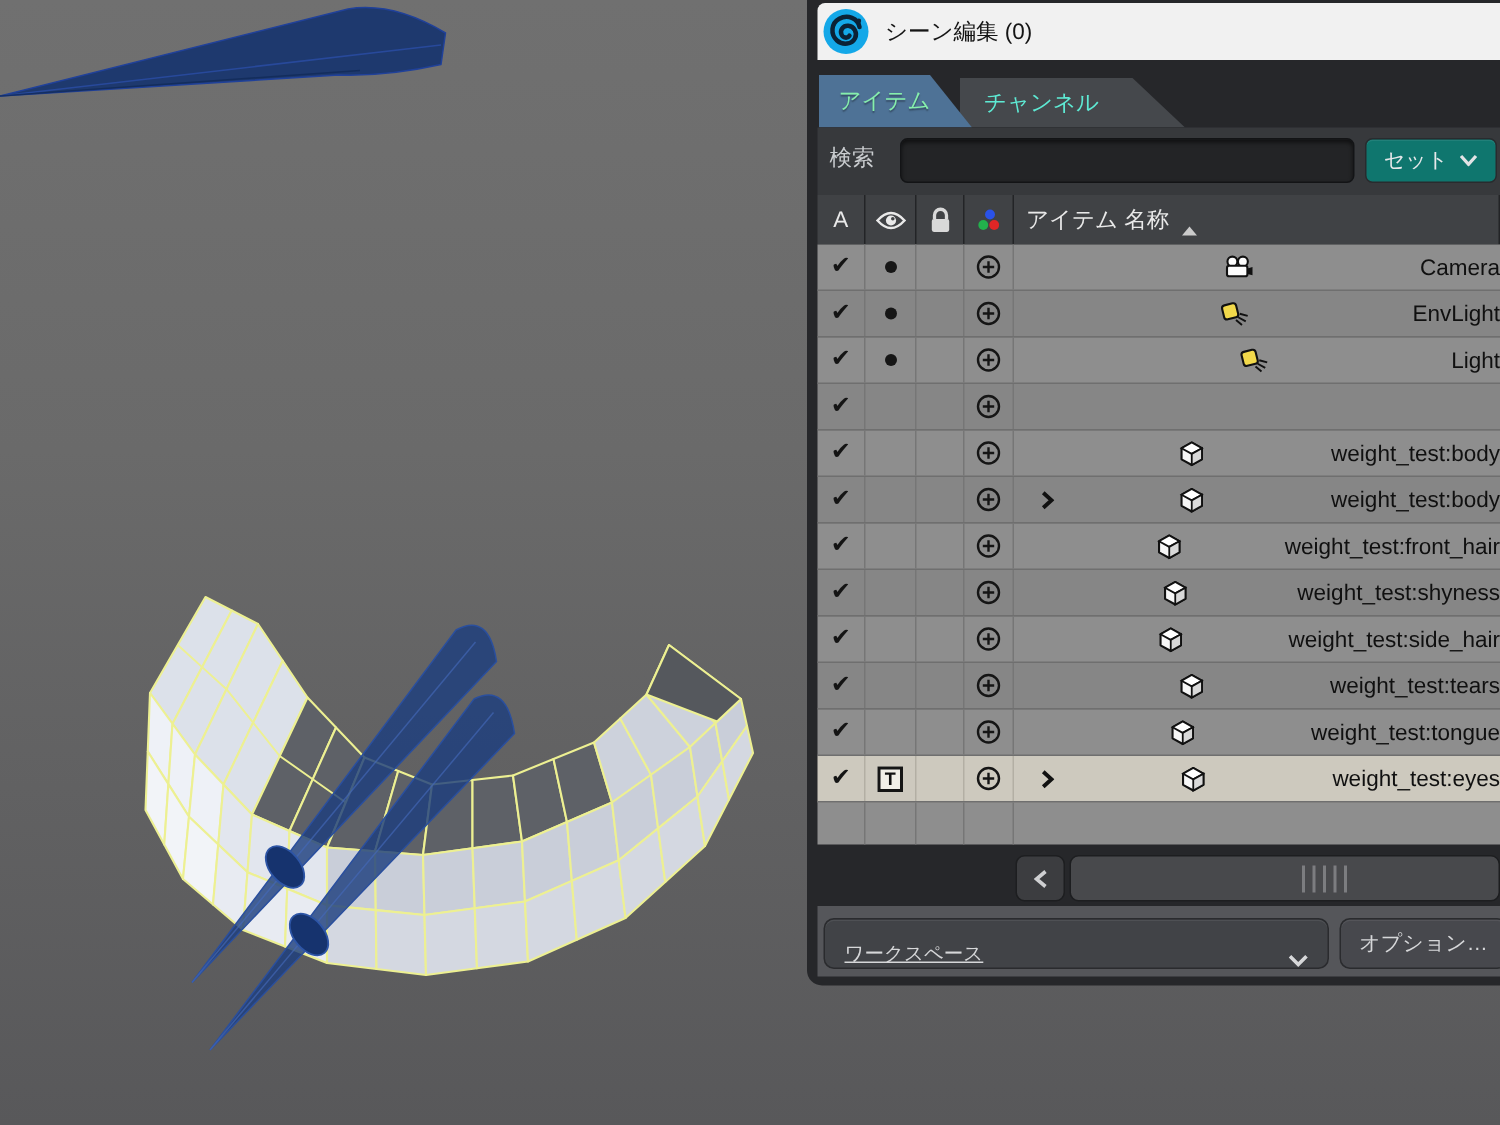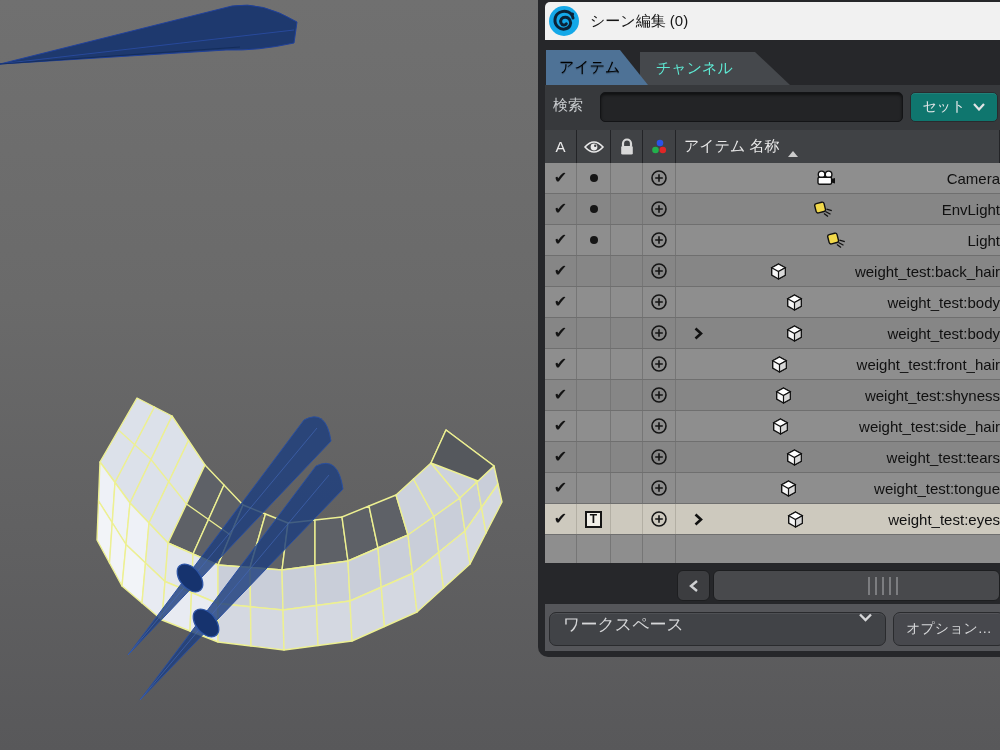--- a/index.html
+++ b/index.html
@@ -12,21 +12,21 @@
   .panel-bg{position:absolute;left:538px;top:0;width:462px;height:657px;
             background:#26272a;border-radius:0 0 0 10px;}
   .titlebar{position:absolute;left:545px;top:2px;width:455px;height:38px;
             background:#f1f1f1;display:flex;align-items:center;border-radius:5px 0 0 0;}
   .titlebar .logo{width:32px;height:32px;margin-left:3px;flex:0 0 auto;}
   .titlebar .ttl{margin-left:10px;font-size:15px;color:#151515;}
 
   .tab{position:absolute;display:flex;align-items:center;font-size:15px;}
   .tab-channel{left:640px;top:52px;width:150px;height:33px;background:#45484c;color:#5eead4;
                clip-path:polygon(0 0,115px 0,150px 33px,0 33px);padding-left:16px;box-sizing:border-box;z-index:1;}
-  .tab-item{left:546px;top:50px;width:102px;height:35px;background:#4e7296;color:#000000;
+  .tab-item{left:546px;top:50px;width:102px;height:35px;background:#4e7296;color:#86efac;
             clip-path:polygon(0 0,74px 0,102px 35px,0 35px);padding-left:13px;box-sizing:border-box;z-index:2;
             text-shadow:0 1px 1px rgba(0,0,0,.35);}
 
   .searchrow{position:absolute;left:545px;top:85px;width:455px;height:45px;background:#37393c;}
   .searchrow .lbl{position:absolute;left:8px;top:11px;font-size:15px;color:#c9cccf;}
   .searchrow input{position:absolute;left:55px;top:7px;width:303px;height:30px;box-sizing:border-box;
             background:#232426;border:1px solid #131416;border-radius:5px;color:#ddd;
             box-shadow:inset 0 2px 3px rgba(0,0,0,.55);font-size:14px;padding:0 8px;outline:none;}
   .setbtn{position:absolute;left:365px;top:7px;width:88px;height:30px;box-sizing:border-box;
             background:#0f766e;border:1px solid #292b2e;border-radius:5px;color:#e6e8ea;font-size:14px;
@@ -63,23 +63,23 @@
 
   .hscroll-btn{position:absolute;left:677px;top:570px;width:33px;height:31px;box-sizing:border-box;
         background:#3c3d40;border:1px solid #1d1e20;border-radius:6px;display:flex;align-items:center;justify-content:center;}
   .hscroll-track{position:absolute;left:713px;top:570px;width:287px;height:31px;box-sizing:border-box;
         background:#48494c;border:1px solid #1d1e20;border-radius:6px;}
   .grips{position:absolute;left:54%;top:6px;display:flex;gap:5px;}
   .grips i{display:block;width:2px;height:18px;background:#7c7d80;}
 
   .footer{position:absolute;left:545px;top:604px;width:455px;height:47px;background:#55565a;}
   .combo{position:absolute;left:4px;top:8px;width:337px;height:34px;box-sizing:border-box;
-        background:#414347;border:1px solid #2a2b2e;border-radius:7px;color:#d6d7d9;font-size:17px;
-        display:flex;align-items:flex-start;justify-content:space-between;padding:0 13px;
-        box-shadow:inset 0 1px 0 rgba(255,255,255,.07);}
+        background:#414347;border:1px solid #2a2b2e;border-radius:7px;color:#d6d7d9;font-size:13px;
+        display:flex;align-items:flex-end;justify-content:space-between;padding:0 13px;
+        box-shadow:inset 0 1px 0 rgba(255,255,255,.07);text-decoration:underline;}
   .optbtn{position:absolute;left:348px;top:8px;width:112px;height:34px;box-sizing:border-box;
         background:#47484d;border:1px solid #2a2b2e;border-radius:7px;color:#d6d7d9;font-size:14px;
         display:flex;align-items:center;justify-content:center;
         box-shadow:inset 0 1px 0 rgba(255,255,255,.07);}
 </style>
 </head>
 <body>
 
 <div id="app">
 
@@ -317,36 +317,20 @@
       
       
     </div>
     <div class="cell c-lock"></div>
     <div class="cell c-color">
       <svg width="18" height="18" viewBox="0 0 18 18">
         <circle cx="9" cy="9" r="7" fill="none" stroke="#151515" stroke-width="1.6"></circle>
         <path d="M9,5.2 V12.8 M5.2,9 H12.8" stroke="#151515" stroke-width="1.6"></path>
       </svg>
     </div>
-    <div class="cell c-name" style="border-right:none">
-      <span class="expand" style="visibility: hidden;">
-        <svg width="9" height="13" viewBox="0 0 9 13">
-          <polyline points="1.5,1.5 7,6.5 1.5,11.5" fill="none" stroke="#111" stroke-width="2.6"></polyline>
-        </svg>
-      </span>
-
-      <span class="typeicon ti-mesh" style="display: inline-flex;">
-        <svg width="17" height="17" viewBox="0 0 17 17">
-          <polygon points="8.5,1 15.3,4.8 15.3,12.2 8.5,16 1.7,12.2 1.7,4.8" fill="#f6f6f6" stroke="#111" stroke-width="1.4" stroke-linejoin="round"></polygon>
-          <polygon points="8.5,1 15.3,4.8 8.5,8.6 1.7,4.8" fill="#ffffff" stroke="#111" stroke-width="1.2"></polygon>
-          <polygon points="8.5,8.6 15.3,4.8 15.3,12.2 8.5,16" fill="#d9d9d9" stroke="#111" stroke-width="1.2"></polygon>
-        </svg>
-      </span>
-      <span class="rowlabel">weight_test:back_hair</span>
-    </div>
   </div>
       <div class="row">
     <div class="cell c-a">
       <span class="check" style="visibility: visible;">✔</span>
     </div>
     <div class="cell c-eye">
       
       
     </div>
     <div class="cell c-lock"></div>

